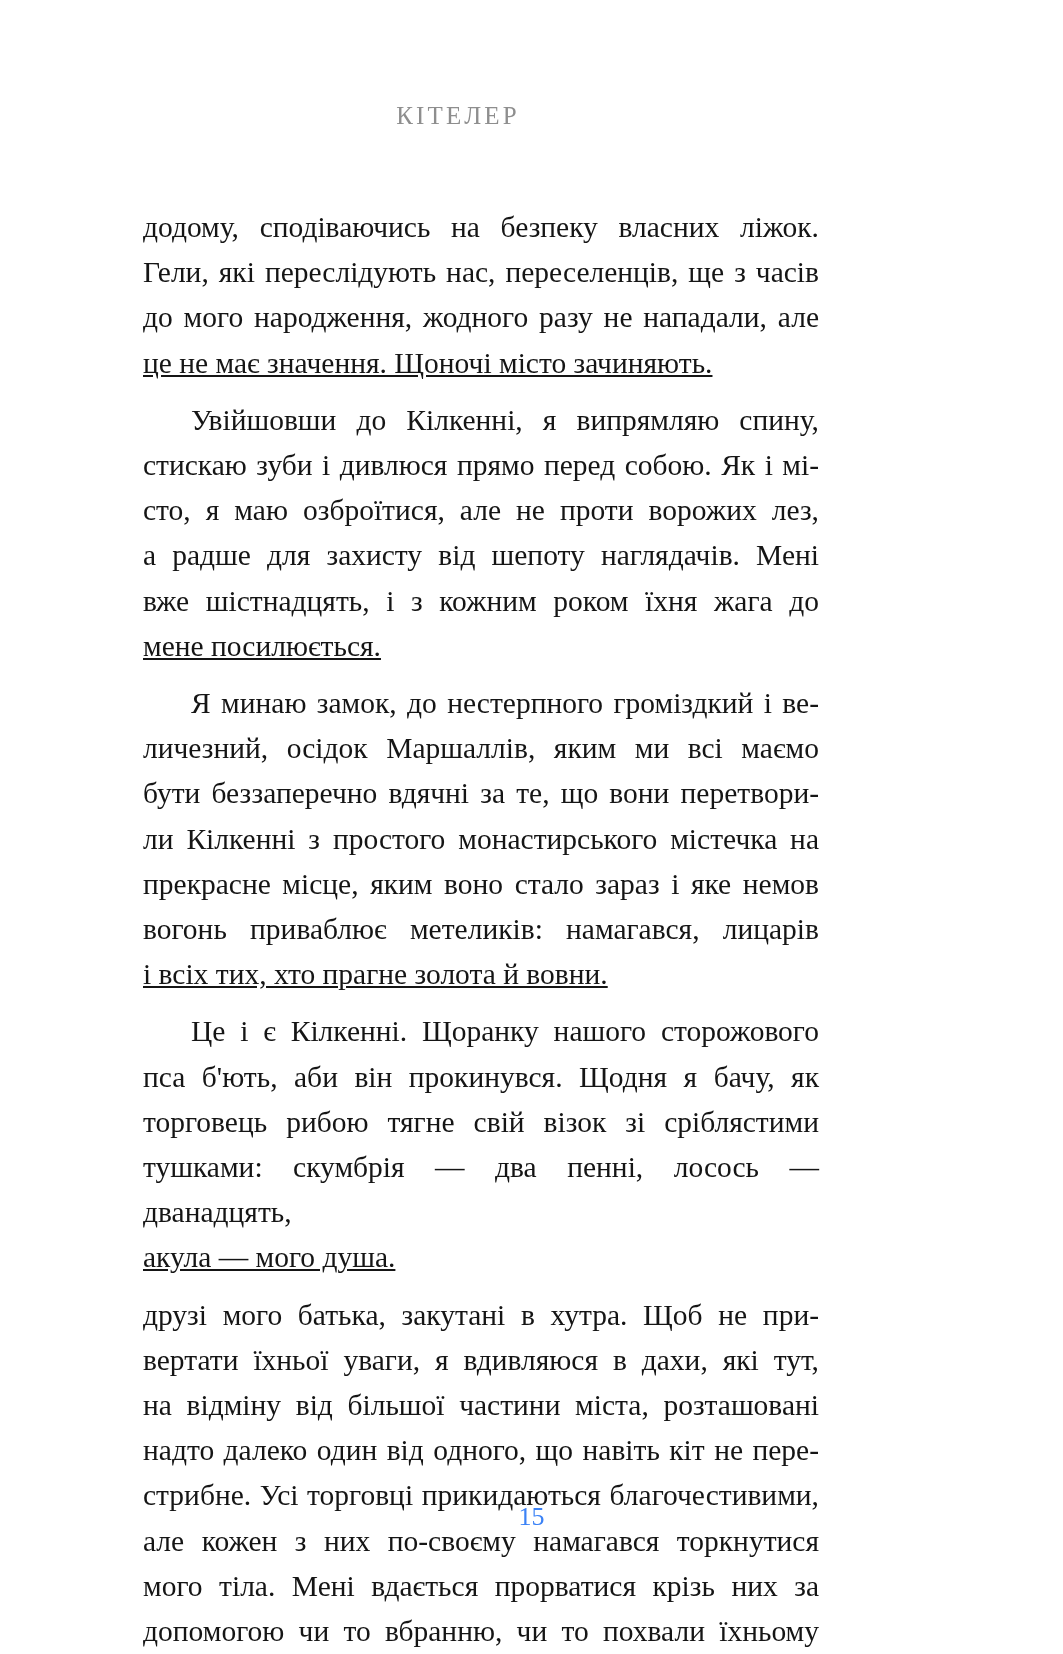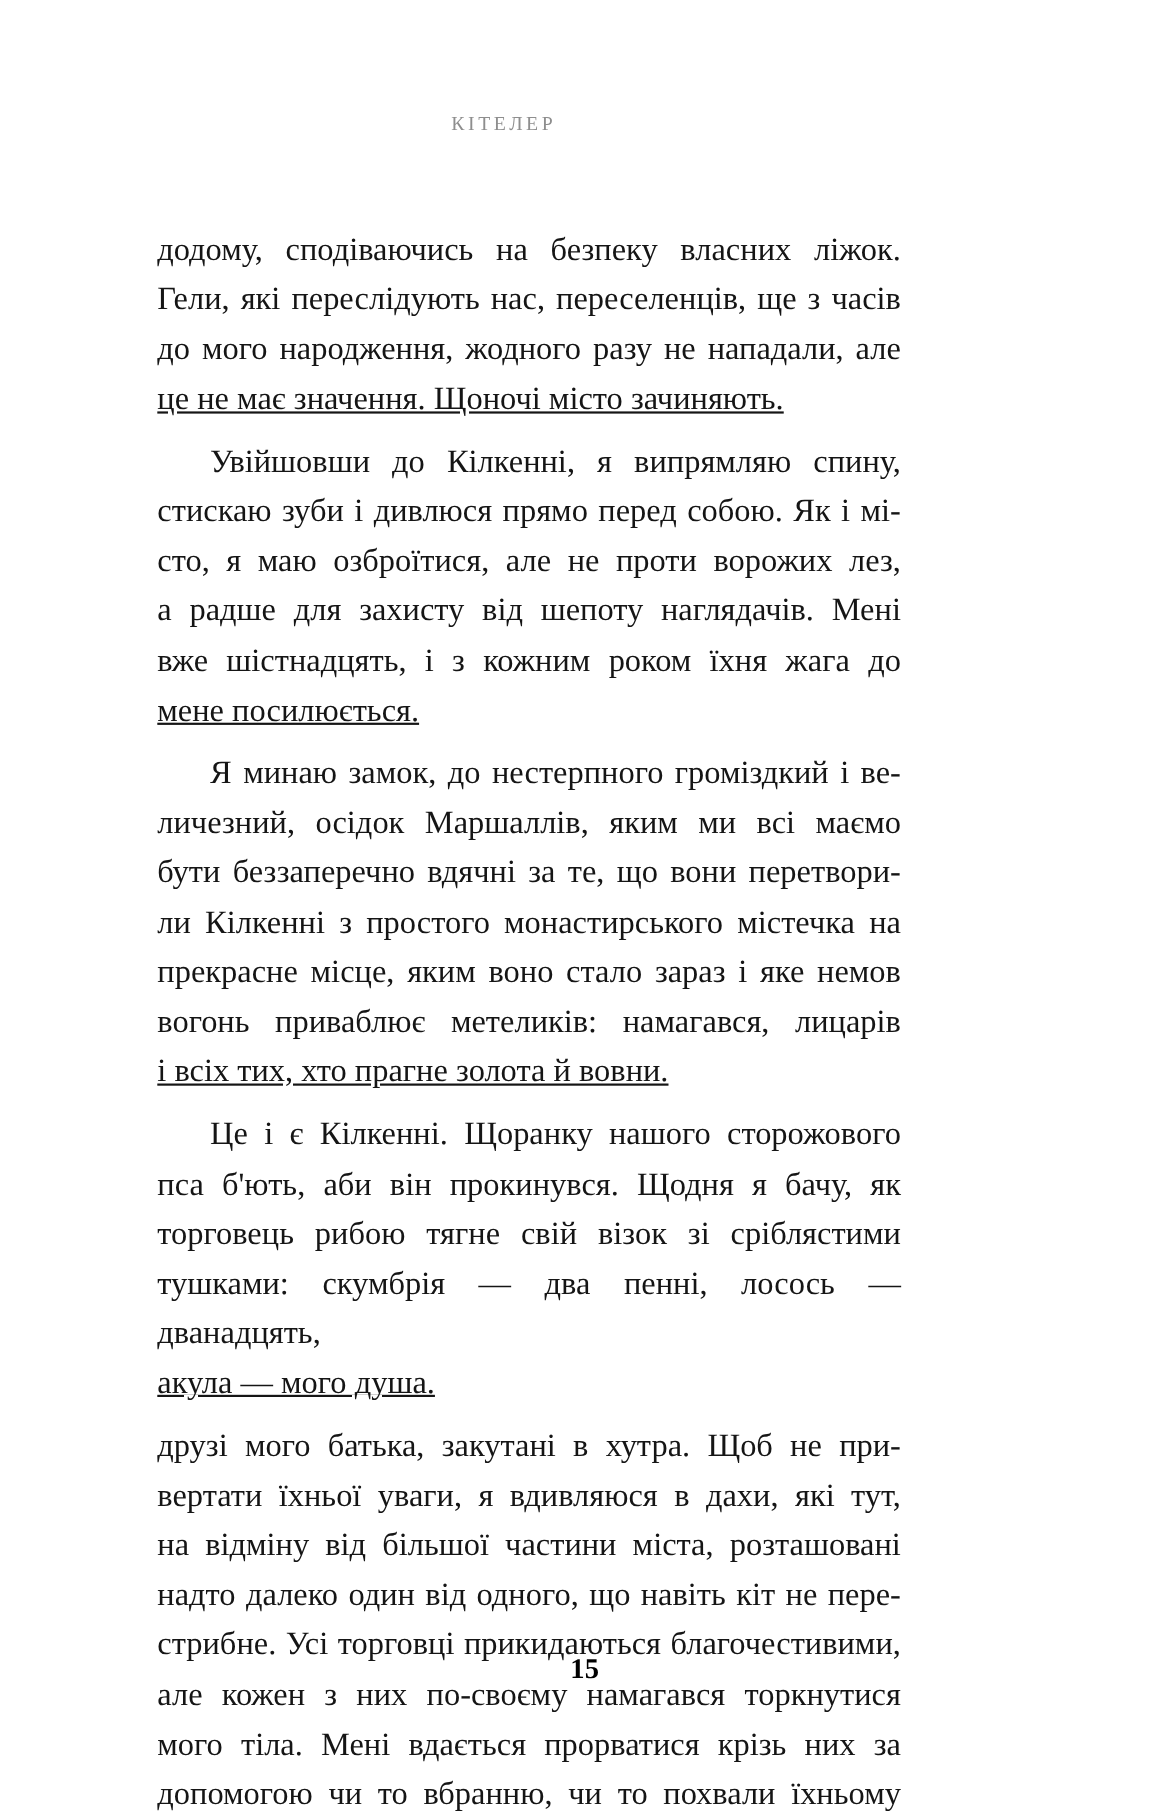--- a/index.html
+++ b/index.html
@@ -24,21 +24,21 @@
     overflow: hidden;
   }
 
   
   .running-header {
     position: absolute;
     top: 103px;
     left: 0;
     width: 916px;
     text-align: center;
-    font-size: 18px;
+    font-size: 25px;
     letter-spacing: 3.2px;
     color: #8e8e8e;
     font-weight: 400;
     text-transform: uppercase;
     line-height: 1;
   }
 
   
   .text-block {
     position: absolute;
@@ -77,23 +77,22 @@
   }
 
   
   .folio {
     position: absolute;
     top: 1504px;
     left: 0;
     width: 1063px;
     text-align: center;
     font-size: 26px;
-    color: #000000;
+    color: #3b82f6;
     line-height: 1;
-    font-weight: bold;
   }
 </style>
 </head>
 <body>
 
 <div class="page">
 
   <div class="running-header">КІТЕЛЕР</div>
 
   <div class="text-block">

